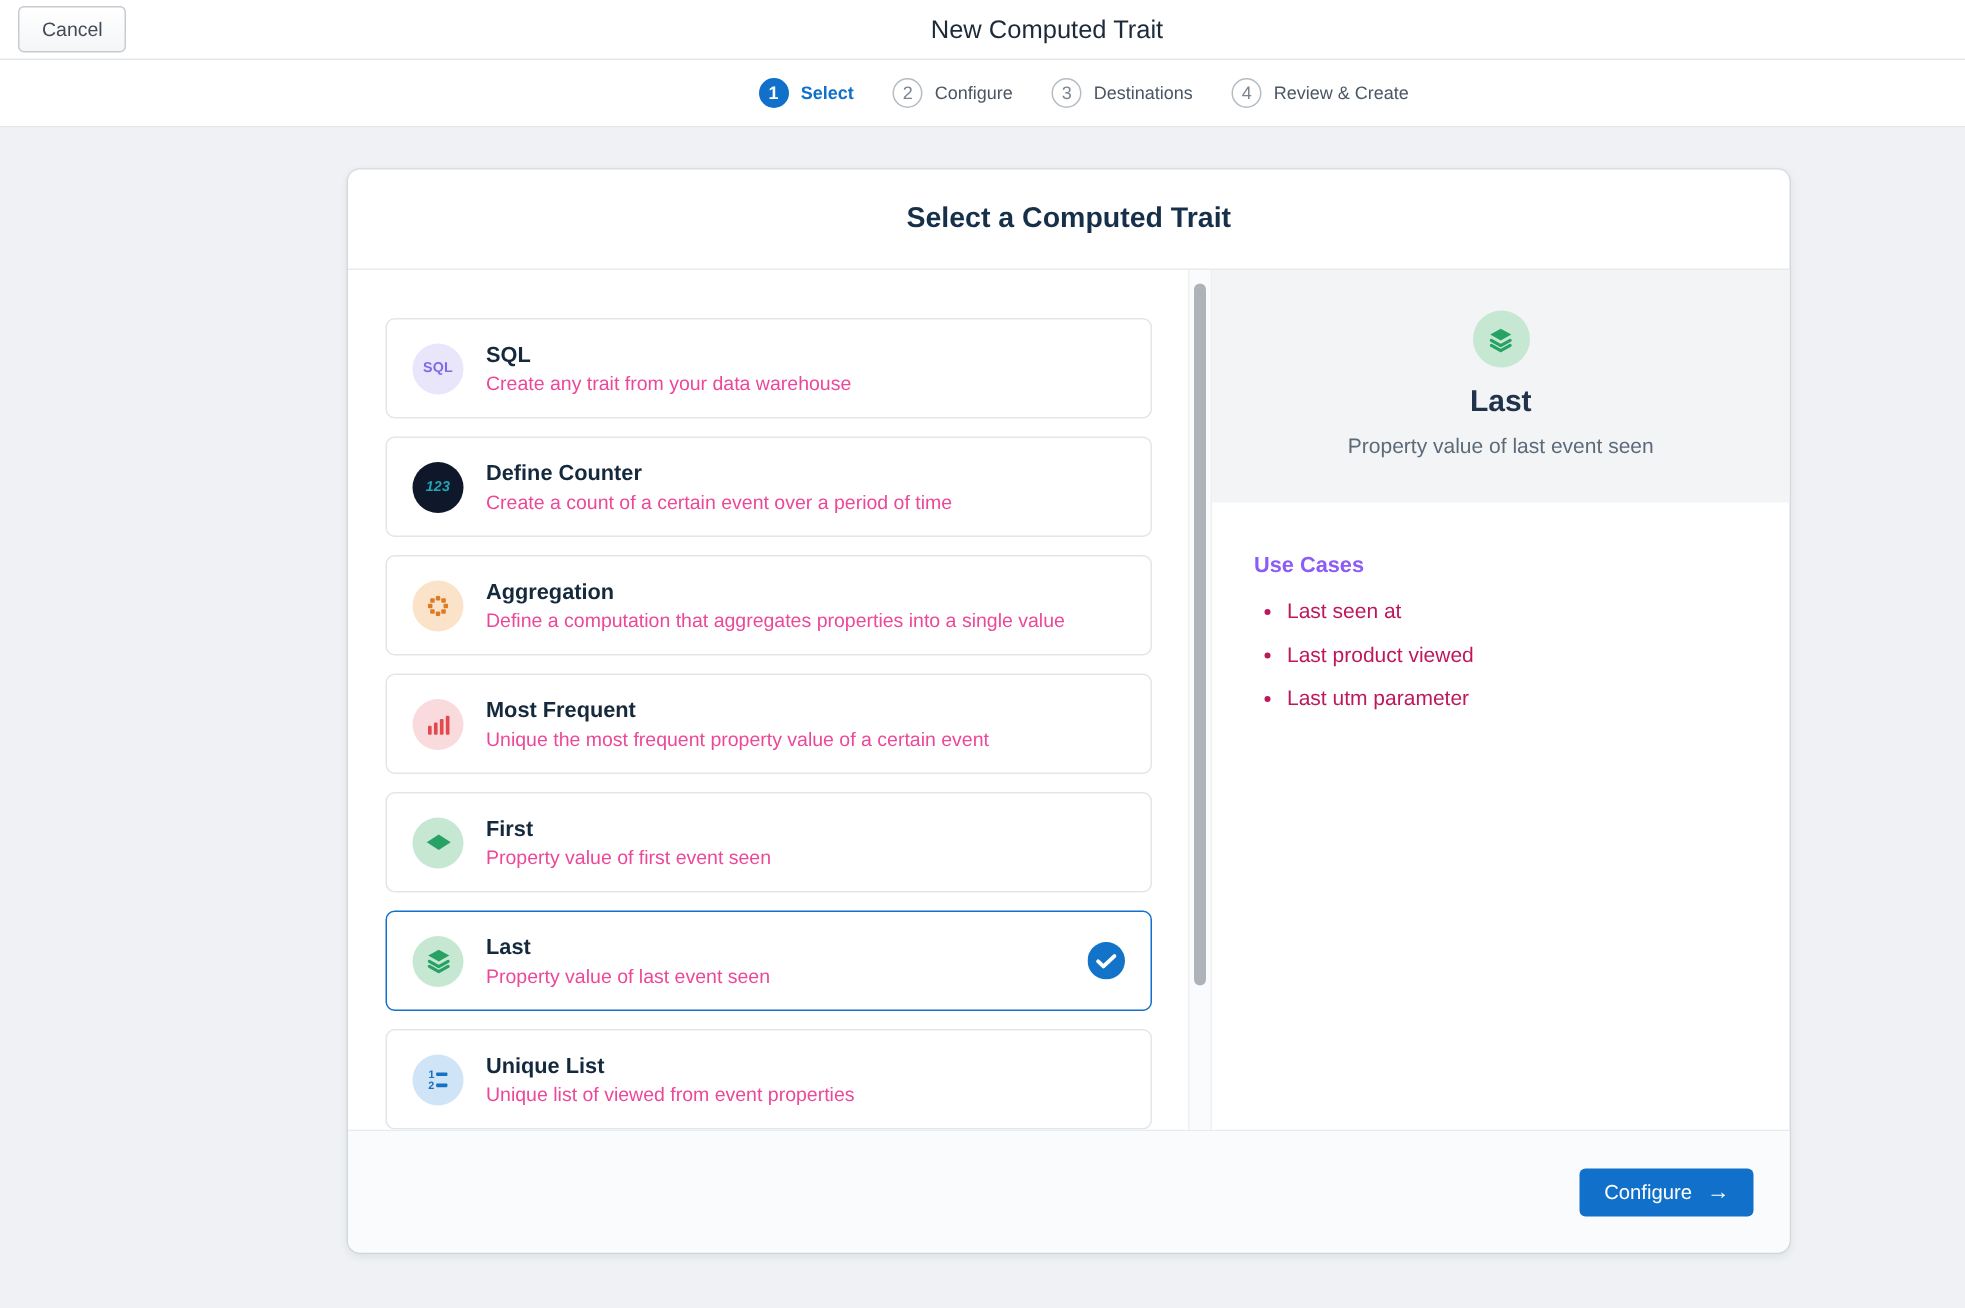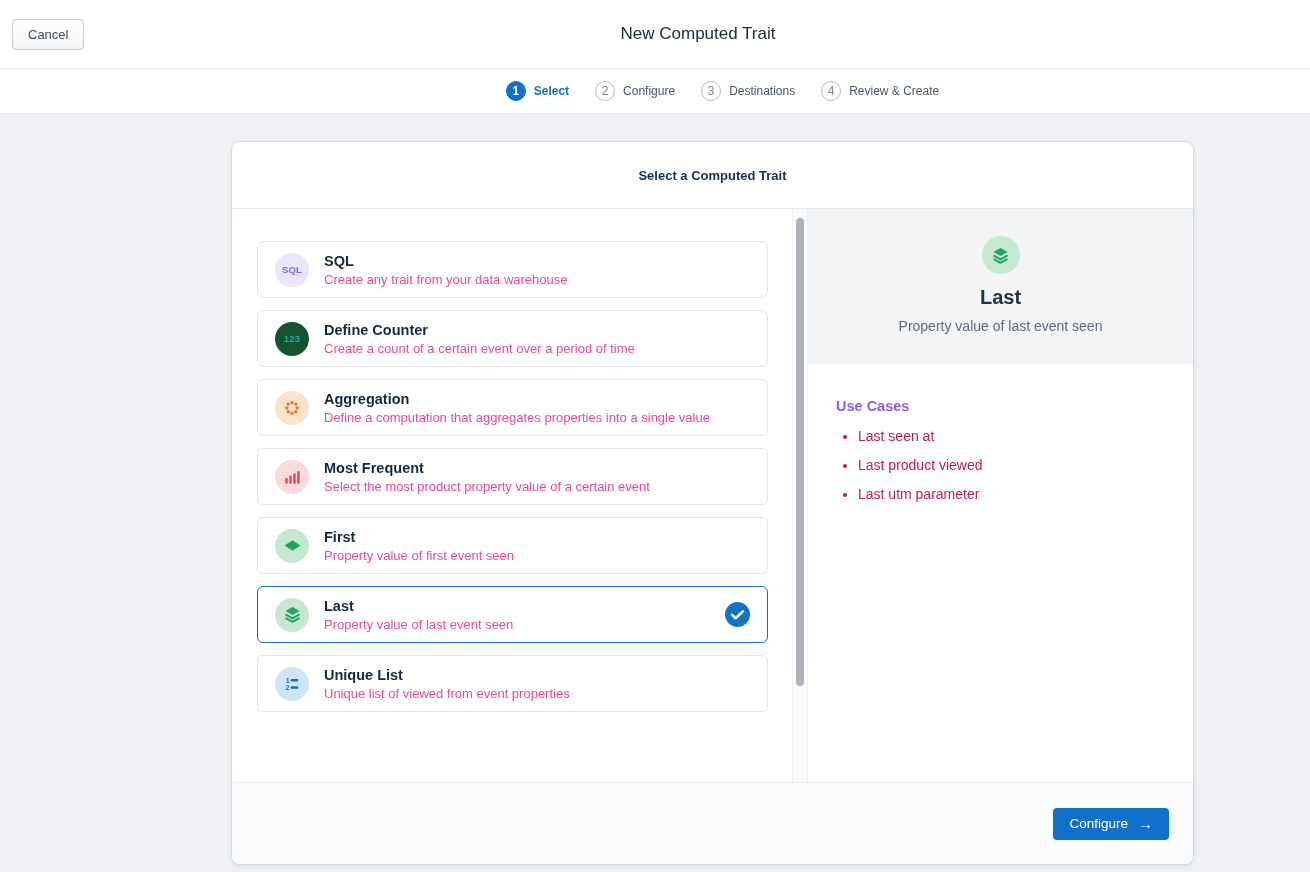--- a/index.html
+++ b/index.html
@@ -8,21 +8,21 @@
     font-family: "Liberation Sans", "DejaVu Sans", sans-serif;
     background: #EFF1F4;
     overflow: hidden;
     position: relative;
     color: #1D2B3A;
   }
 
   
   .topbar {
     position: relative;
-    height: 69px;
+    height: 40px;
     background: #FFFFFF;
     border-bottom: 1px solid #E3E6EA;
     display: flex;
     align-items: center;
     padding: 0 12px;
   }
   .cancel-btn {
     position: relative;
     z-index: 2;
     height: 31px;
@@ -76,35 +76,35 @@
     margin: 28px 0 0 232px;
     background: #FFFFFF;
     border-radius: 8px;
     box-shadow: 0 0 0 1px rgba(67,90,111,0.10), 0 2px 6px rgba(67,90,111,0.12);
   }
   .card-header {
     height: 67px;
     display: flex; align-items: center; justify-content: center;
     border-bottom: 1px solid #E8EBEE;
   }
-  .card-title { font-size: 13px; font-weight: 600; color: #17304A; }
+  .card-title { font-size: 19px; font-weight: 600; color: #17304A; }
 
   .card-body { display: flex; height: 573px; }
 
   
   .trait-list {
     flex: 1;
     padding: 32px 24px 0 25px;
     overflow: hidden;
   }
   .trait-item {
     display: flex;
     align-items: center;
     gap: 15px;
-    height: 57px;
+    height: 67px;
     padding: 0 17px;
     border: 1px solid #E2E5E9;
     border-radius: 6px;
     background: #FFFFFF;
     margin-bottom: 12px;
     cursor: pointer;
   }
   .trait-item.selected { border: 1.5px solid #1070CA; }
   .trait-icon {
     flex: none;
@@ -230,21 +230,21 @@
   <div class="trait-item">
     <span class="trait-icon" style="background: rgb(233, 229, 250); color: rgb(125, 107, 232);">SQL</span>
     <span class="trait-texts">
       <span class="trait-name">SQL</span>
       <span class="trait-desc">Create any trait from your data warehouse</span>
     </span>
 
   </div>
 
   <div class="trait-item">
-    <span class="trait-icon" style="background: #14532d; color: rgb(33, 166, 181);">123</span>
+    <span class="trait-icon" style="background: #0f172a; color: rgb(33, 166, 181); font-style: italic;">123</span>
     <span class="trait-texts">
       <span class="trait-name">Define Counter</span>
       <span class="trait-desc">Create a count of a certain event over a period of time</span>
     </span>
 
   </div>
 
   <div class="trait-item">
     <span class="trait-icon" style="background: rgb(251, 227, 202); color: rgb(221, 122, 36);">
               <svg width="20" height="20" viewBox="0 0 20 20">
@@ -269,21 +269,21 @@
     <span class="trait-icon" style="background: rgb(249, 218, 221); color: rgb(229, 72, 77);">
               <svg width="18" height="18" viewBox="0 0 20 20">
                 <rect x="2.6" y="11" width="2.7" height="6.6" rx="0.8" fill="currentColor"></rect>
                 <rect x="7" y="8.6" width="2.7" height="9" rx="0.8" fill="currentColor"></rect>
                 <rect x="11.4" y="6" width="2.7" height="11.6" rx="0.8" fill="currentColor"></rect>
                 <rect x="15.8" y="3.6" width="2.7" height="14" rx="0.8" fill="currentColor"></rect>
               </svg>
             </span>
     <span class="trait-texts">
       <span class="trait-name">Most Frequent</span>
-      <span class="trait-desc">Select the most product property value of a certain event</span>
+      <span class="trait-desc">Unique the most frequent property value of a certain event</span>
     </span>
 
   </div>
 
   <div class="trait-item">
     <span class="trait-icon" style="background: rgb(198, 232, 211); color: rgb(40, 161, 100);">
               <svg width="19" height="19" viewBox="0 0 20 20">
                 <path d="M10 4.6 L18.4 10 L10 15.4 L1.6 10 Z" fill="currentColor"></path>
               </svg>
             </span>

